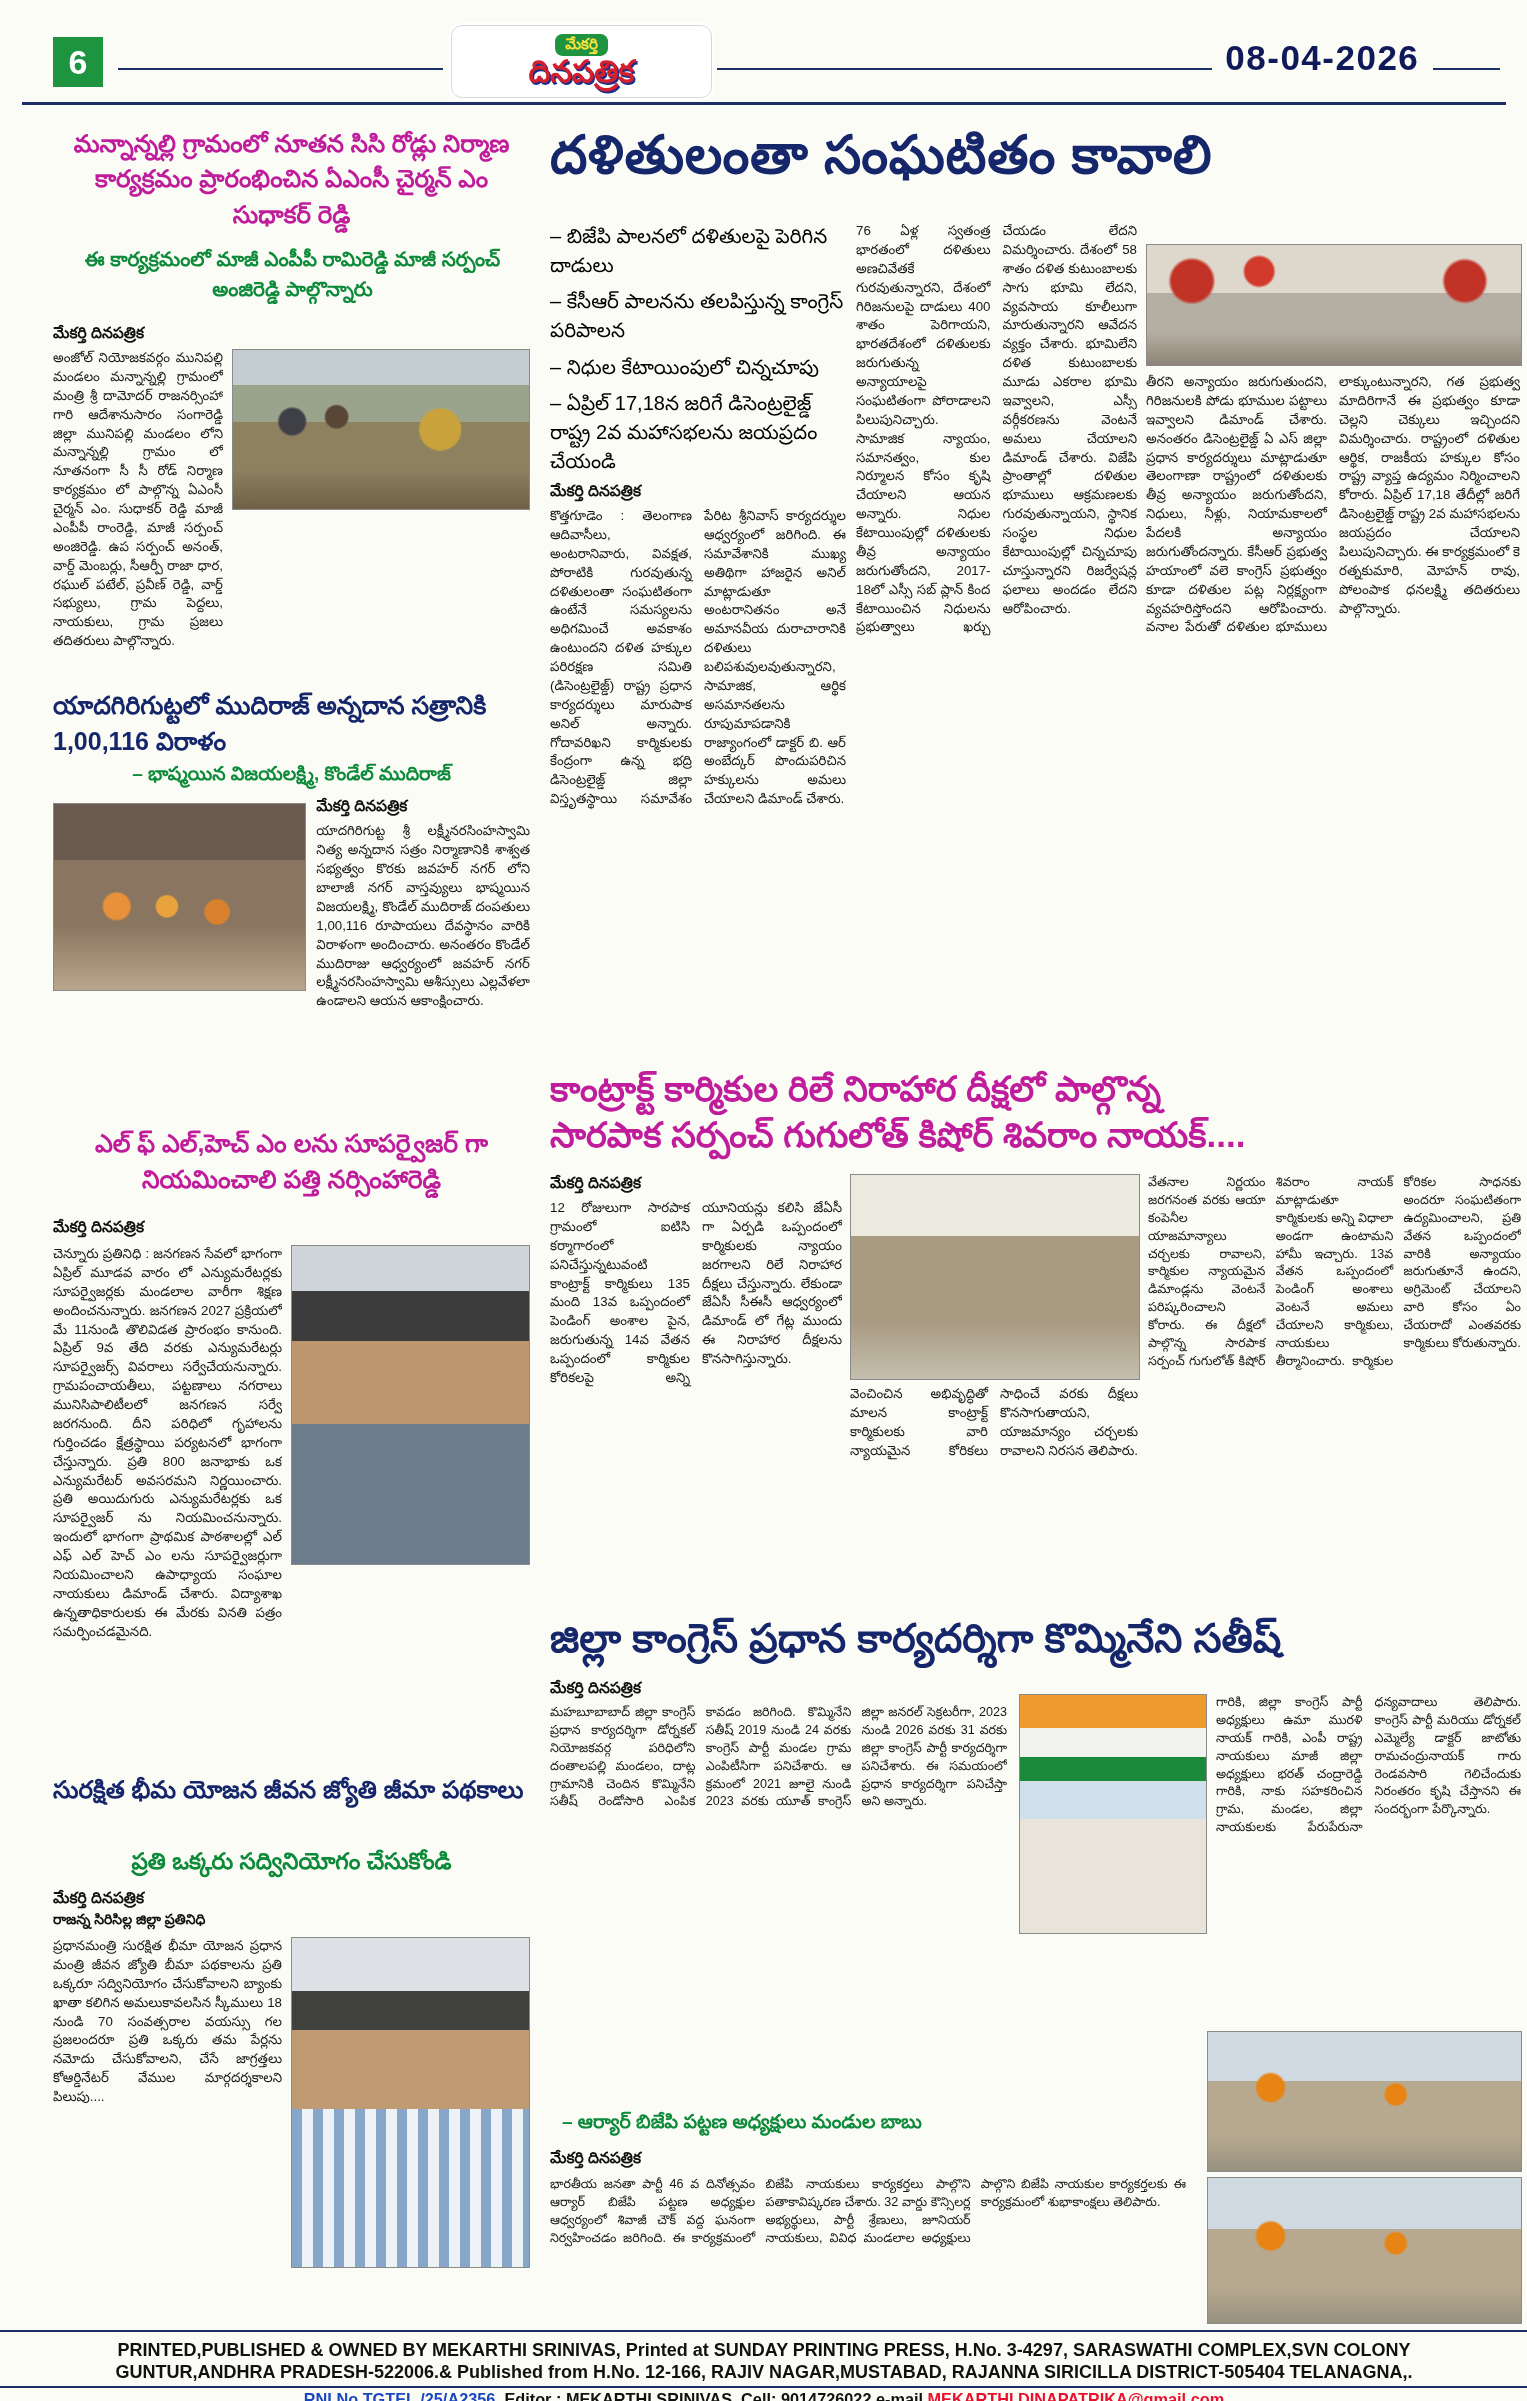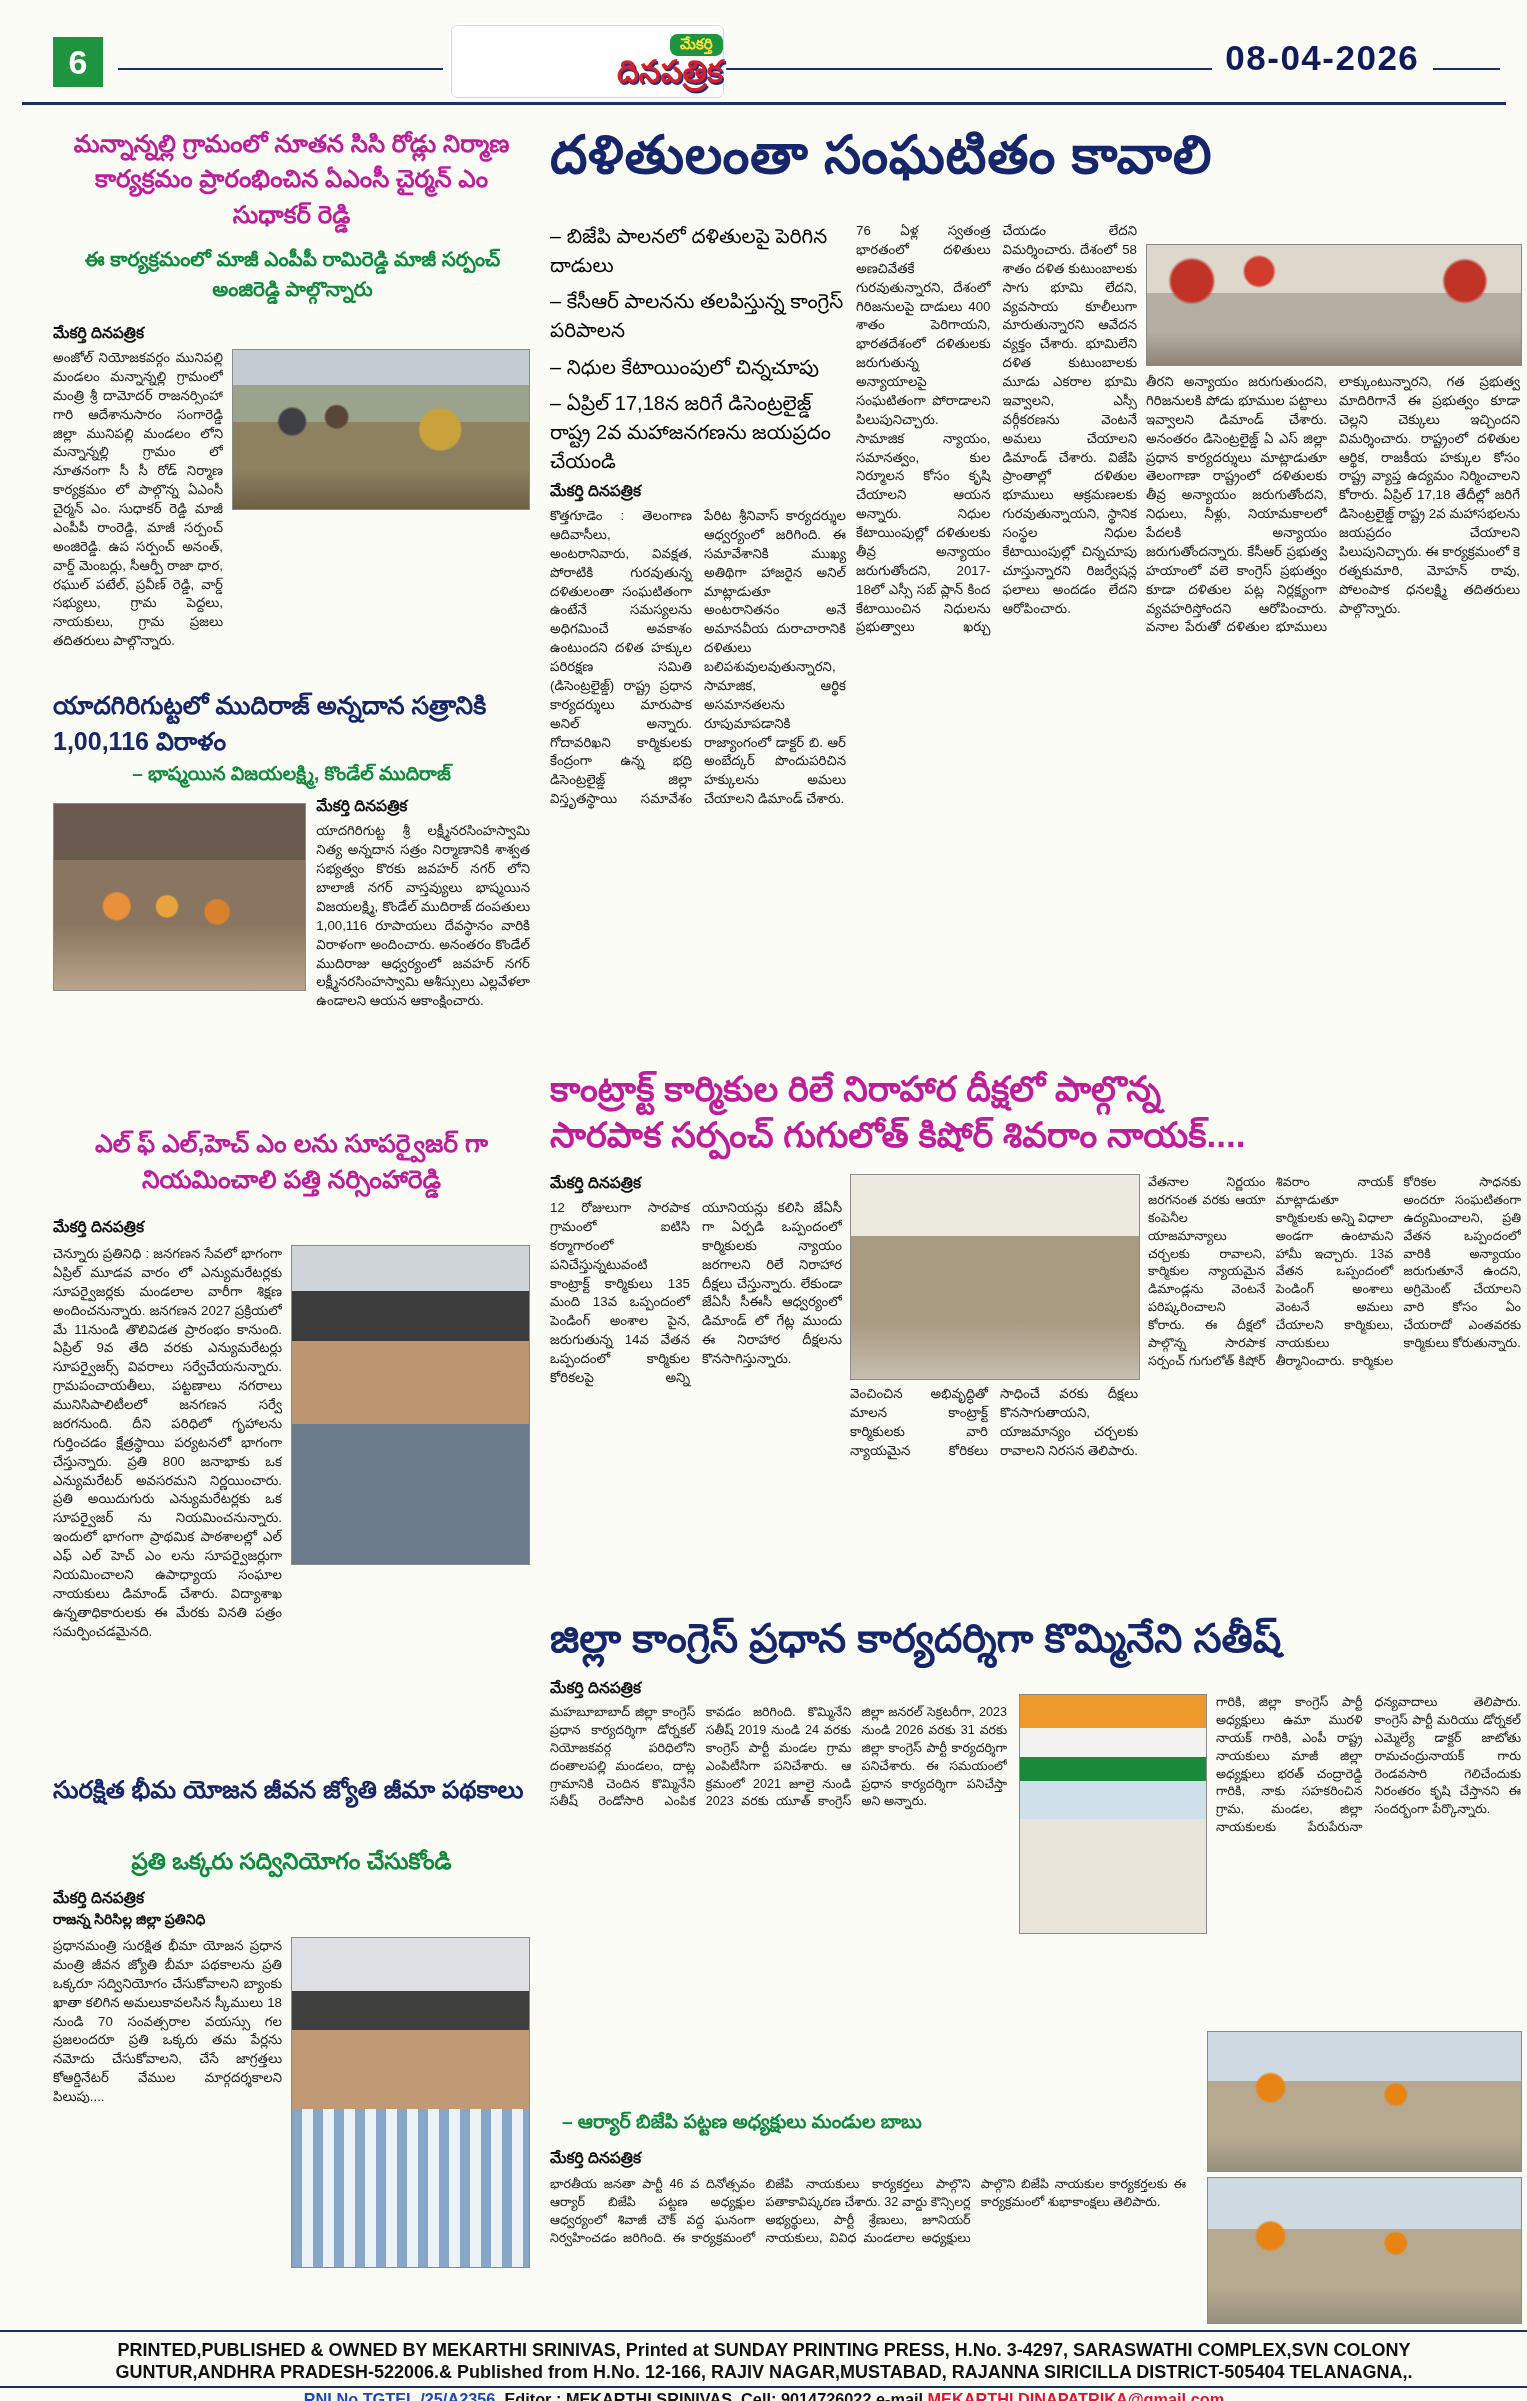--- a/index.html
+++ b/index.html
@@ -6,22 +6,22 @@
   .page{position:relative;width:1528px;height:2401px;background:#fcfcf6;margin:0 auto;
         font-family:"Liberation Sans","DejaVu Sans",sans-serif;overflow:hidden;color:#111;}
   .abs{position:absolute;}
 
   
   .hdr-rule-mid{position:absolute;height:1.5px;background:#1c2f6b;}
   .hdr-rule-bottom{position:absolute;left:22px;right:22px;top:102px;height:3px;background:#1c2f6b;}
   .pagenum{position:absolute;left:53px;top:37px;width:50px;height:50px;background:#1e9440;color:#fff;
            font-size:34px;font-weight:bold;display:flex;align-items:center;justify-content:center;}
   .masthead{position:absolute;left:451px;top:25px;width:259px;height:71px;background:#fff;
-            border:1.5px solid #d8d8d8;border-radius:6px;display:flex;flex-direction:column;
-            align-items:flex-end;justify-content:center;box-shadow:0 0 0 2.2px #fff;padding-left:12px;}
+            border:1.5px solid #d8d8d8;border-radius:11px;display:flex;flex-direction:column;
+            align-items:center;justify-content:center;box-shadow:0 0 0 2.2px #fff;}
   .masthead .top{background:#1e9440;color:#ffe33a;font-size:15px;font-weight:bold;padding:0.7px 10.3px;border-radius:7.4px;}
   .masthead .main{color:#d41f2c;font-size:31px;font-weight:bold;text-shadow:1.5px 1.5px 0 #1c2f8e;line-height:1.05;}
   .hdr-date{position:absolute;left:1212px;top:38px;background:#fcfcf6;padding:0 13.3px;
             font-size:35px;font-weight:bold;color:#101a5a;letter-spacing:1.5px;}
 
   
   .h-magenta{color:#bf1d9c;font-weight:bold;text-align:center;}
   .h-navy{color:#15266b;font-weight:bold;text-align:left;}
   .h-green{color:#0d8a3a;font-weight:bold;text-align:center;}
   .sub-green{color:#0d8a3a;font-weight:bold;text-align:center;}
@@ -117,21 +117,21 @@
     <p class="body-text" style="margin:0;">ప్రధానమంత్రి సురక్షిత భీమా యోజన ప్రధాన మంత్రి జీవన జ్యోతి బీమా పథకాలను ప్రతి ఒక్కరూ సద్వినియోగం చేసుకోవాలని బ్యాంకు ఖాతా కలిగిన అమలుకావలసిన స్కీములు 18 నుండి 70 సంవత్సరాల వయస్సు గల ప్రజలందరూ ప్రతి ఒక్కరు తమ పేర్లను నమోదు చేసుకోవాలని, చేసే జాగ్రత్తలు కోఆర్డినేటర్ వేముల మార్గదర్శకాలని పిలుపు....</p>
   </div>
 
   <div class="abs h-navy" style="left:550px;top:124px;width:894px;font-size:53px;text-align:left;letter-spacing:0.7px;">దళితులంతా సంఘటితం కావాలి</div>
   <div class="abs photo ph-meeting" style="left:1146px;top:244px;width:374px;height:120px;"></div>
 
   <div class="abs bullets" style="left:550px;top:222px;width:299px;height:251px;overflow:hidden;">
     <div>– బిజేపి పాలనలో దళితులపై పెరిగిన దాడులు</div>
     <div>– కేసీఆర్ పాలనను తలపిస్తున్న కాంగ్రెస్ పరిపాలన</div>
     <div>– నిధుల కేటాయింపులో చిన్నచూపు</div>
-    <div>– ఏప్రిల్ 17,18న జరిగే డిసెంట్రలైజ్డ్ రాష్ట్ర 2వ మహాజనగణను జయప్రదం చేయండి</div>
+    <div>– ఏప్రిల్ 17,18న జరిగే డిసెంట్రలైజ్డ్ రాష్ట్ర 2వ మహాసభలను జయప్రదం చేయండి</div>
     <div>– మారుపాక లక్ష్మయ్య, ఎస్కే సాలేర్ పాషా, నరిగణి</div>
   </div>
 
   <div class="abs dateline" style="left:550px;top:482px;">మేకర్తి దినపత్రిక</div>
   <div class="abs body-text cols-2" style="left:550px;top:507px;width:296px;height:538px;">కొత్తగూడెం : తెలంగాణ ఆదివాసీలు, అంటరానివారు, వివక్షత, పోరాటికి గురవుతున్న దళితులంతా సంఘటితంగా ఉంటేనే సమస్యలను అధిగమించే అవకాశం ఉంటుందని దళిత హక్కుల పరిరక్షణ సమితి (డిసెంట్రలైజ్డ్) రాష్ట్ర ప్రధాన కార్యదర్శులు మారుపాక అనిల్ అన్నారు. గోదావరిఖని కార్మికులకు కేంద్రంగా ఉన్న భద్రి డిసెంట్రలైజ్డ్ జిల్లా విస్తృతస్థాయి సమావేశం పేరిట శ్రీనివాస్ కార్యదర్శుల ఆధ్వర్యంలో జరిగింది. ఈ సమావేశానికి ముఖ్య అతిథిగా హాజరైన అనిల్ మాట్లాడుతూ అంటరానితనం అనే అమానవీయ దురాచారానికి దళితులు బలిపశువులవుతున్నారని, సామాజిక, ఆర్థిక అసమానతలను రూపుమాపడానికి రాజ్యాంగంలో డాక్టర్ బి. ఆర్ అంబేద్కర్ పొందుపరిచిన హక్కులను అమలు చేయాలని డిమాండ్ చేశారు.</div>
   <div class="abs body-text cols-2" style="left:856px;top:222px;width:281px;height:823px;">76 ఏళ్ల స్వతంత్ర భారతంలో దళితులు అణచివేతకే గురవుతున్నారని, దేశంలో గిరిజనులపై దాడులు 400 శాతం పెరిగాయని, భారతదేశంలో దళితులకు జరుగుతున్న అన్యాయాలపై సంఘటితంగా పోరాడాలని పిలుపునిచ్చారు. సామాజిక న్యాయం, సమానత్వం, కుల నిర్మూలన కోసం కృషి చేయాలని ఆయన అన్నారు. నిధుల కేటాయింపుల్లో దళితులకు తీవ్ర అన్యాయం జరుగుతోందని, 2017-18లో ఎస్సీ సబ్ ప్లాన్ కింద కేటాయించిన నిధులను ప్రభుత్వాలు ఖర్చు చేయడం లేదని విమర్శించారు. దేశంలో 58 శాతం దళిత కుటుంబాలకు సాగు భూమి లేదని, వ్యవసాయ కూలీలుగా మారుతున్నారని ఆవేదన వ్యక్తం చేశారు. భూమిలేని దళిత కుటుంబాలకు మూడు ఎకరాల భూమి ఇవ్వాలని, ఎస్సీ వర్గీకరణను వెంటనే అమలు చేయాలని డిమాండ్ చేశారు. విజేపి ప్రాంతాల్లో దళితుల భూములు ఆక్రమణలకు గురవుతున్నాయని, స్థానిక సంస్థల నిధుల కేటాయింపుల్లో చిన్నచూపు చూస్తున్నారని రిజర్వేషన్ల ఫలాలు అందడం లేదని ఆరోపించారు.</div>
   <div class="abs body-text cols-2" style="left:1146px;top:373px;width:374px;height:672px;">తీరని అన్యాయం జరుగుతుందని, గిరిజనులకి పోడు భూముల పట్టాలు ఇవ్వాలని డిమాండ్ చేశారు. అనంతరం డిసెంట్రలైజ్డ్ ఏ ఎస్ జిల్లా ప్రధాన కార్యదర్శులు మాట్లాడుతూ తెలంగాణా రాష్ట్రంలో దళితులకు తీవ్ర అన్యాయం జరుగుతోందని, నిధులు, నీళ్లు, నియామకాలలో పేదలకి అన్యాయం జరుగుతోందన్నారు. కేసీఆర్ ప్రభుత్వ హయాంలో వలె కాంగ్రెస్ ప్రభుత్వం కూడా దళితుల పట్ల నిర్లక్ష్యంగా వ్యవహరిస్తోందని ఆరోపించారు. వనాల పేరుతో దళితుల భూములు లాక్కుంటున్నారని, గత ప్రభుత్వ మాదిరిగానే ఈ ప్రభుత్వం కూడా చెల్లని చెక్కులు ఇచ్చిందని విమర్శించారు. రాష్ట్రంలో దళితుల ఆర్థిక, రాజకీయ హక్కుల కోసం రాష్ట్ర వ్యాప్త ఉద్యమం నిర్మించాలని కోరారు. ఏప్రిల్ 17,18 తేదీల్లో జరిగే డిసెంట్రలైజ్డ్ రాష్ట్ర 2వ మహాసభలను జయప్రదం చేయాలని పిలుపునిచ్చారు. ఈ కార్యక్రమంలో కె రత్నకుమారి, మోహన్ రావు, పోలంపాక ధనలక్ష్మి తదితరులు పాల్గొన్నారు.</div>
 
   <div class="abs h-magenta" style="left:550px;top:1066px;width:946px;font-size:35px;line-height:1.3;text-align:left;">
     <div>కాంట్రాక్ట్ కార్మికుల రిలే నిరాహార దీక్షలో పాల్గొన్న</div>

